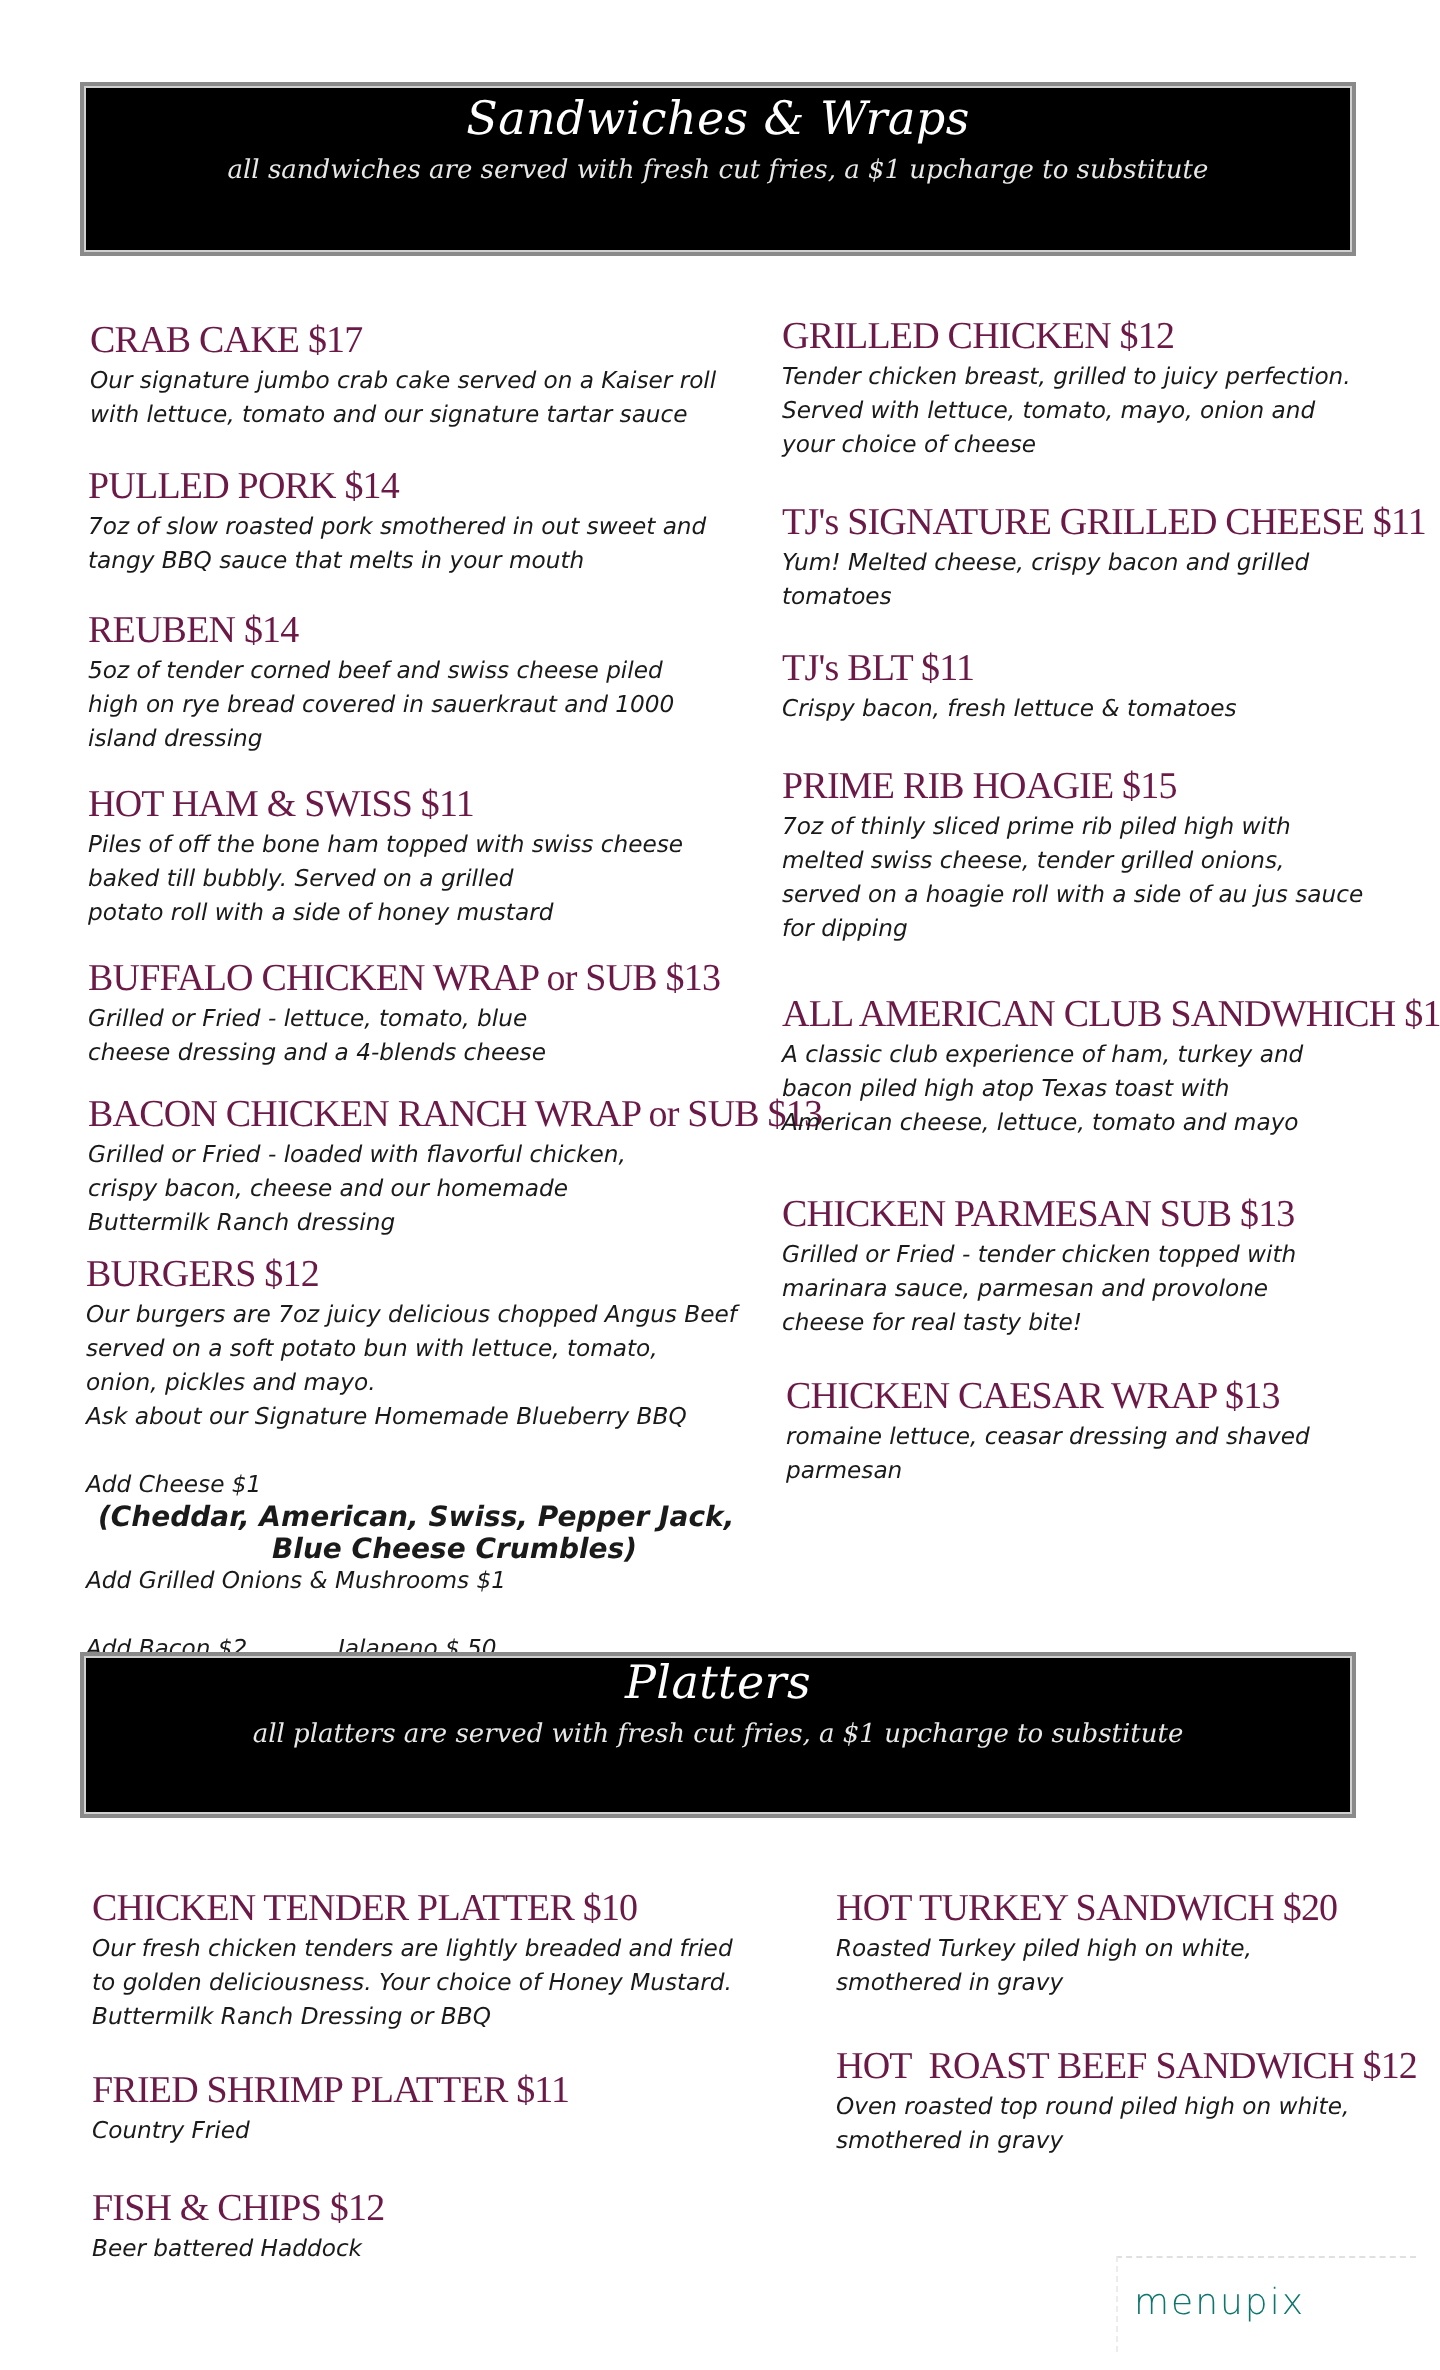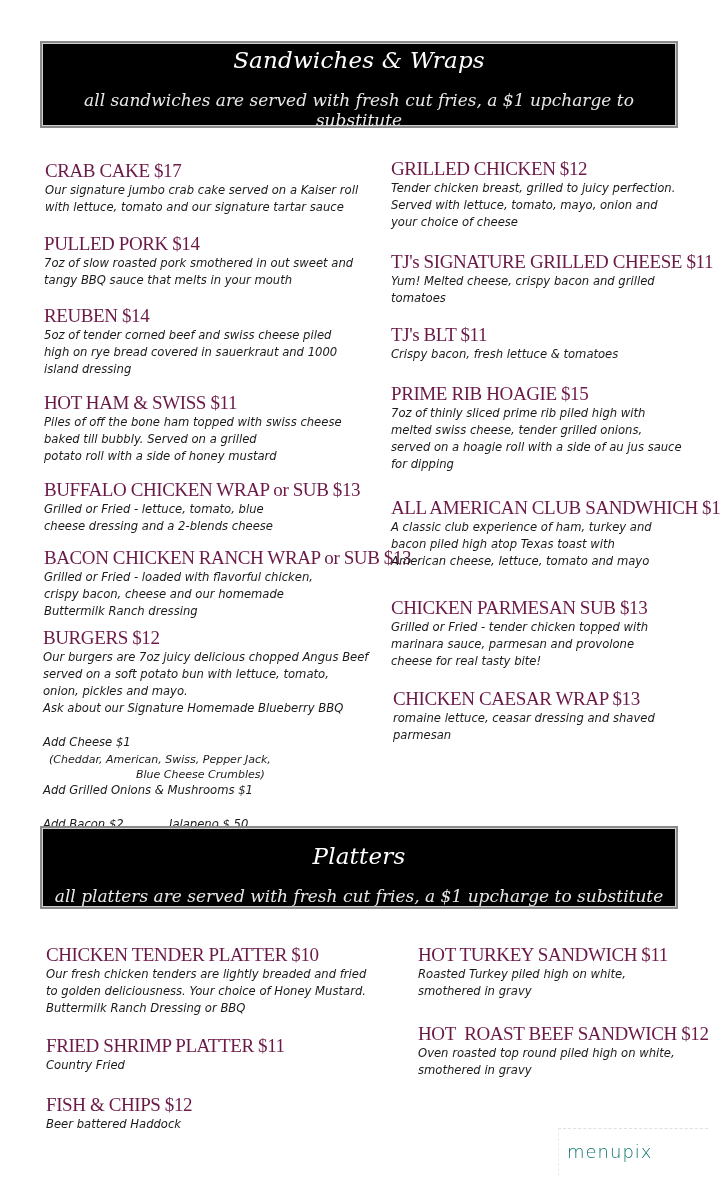--- a/index.html
+++ b/index.html
@@ -9,35 +9,35 @@
     background: #000; border: 2px solid #8a8a8a; box-sizing: border-box;
     text-align: center; color: #fff;
     box-shadow: inset 0 0 0 1px #d0d0d0;
   }
   .banner-title {
     font-family: "DejaVu Serif", serif; font-style: italic;
     font-size: 23px; line-height: 28px; color: #ffffff; letter-spacing: 0.2px;
   }
   .banner-sub {
     font-family: "DejaVu Serif", serif; font-style: italic;
-    font-size: 17px; color: #e8e8e8; margin-top: 16px;
+    font-size: 13px; color: #e8e8e8; margin-top: 4px;
   }
   .item { position: absolute; }
   .item-title {
     font-family: "Liberation Serif", serif; font-size: 19px;
     color: #6b1a48; letter-spacing: -0.4px; line-height: 18px; white-space: nowrap;
   }
   .item-desc {
     font-family: "DejaVu Sans", sans-serif; font-style: italic;
     font-size: 11.6px; color: #1a1a1a; line-height: 17px; margin-top: 2px;
     white-space: pre-line;
   }
   .small-note {
     font-family: "DejaVu Sans", sans-serif; font-style: italic;
-    font-size: 11px; color: #1a1a1a;
+    font-size: 14px; color: #1a1a1a; font-weight: bold;
   }
   .watermark {
     position: absolute; left: 558px; top: 1128px; width: 150px; height: 48px;
     border-top: 1px dashed #e0e0e0; border-left: 1px dashed #ececec;
     font-family: "DejaVu Sans", sans-serif; font-size: 18px; color: #0f766e;
     font-weight: 300; letter-spacing: 1px; padding: 12px 0 0 8px; box-sizing: border-box;
   }
 </style>
 </head>
 <body>
@@ -65,21 +65,21 @@
 </div>
 <div class="item" style="left:44px;top:394px;">
   <div class="item-title">HOT HAM &amp; SWISS $11</div>
   <div class="item-desc">Piles of off the bone ham topped with swiss cheese
 baked till bubbly. Served on a grilled
 potato roll with a side of honey mustard</div>
 </div>
 <div class="item" style="left:44px;top:481px;">
   <div class="item-title">BUFFALO CHICKEN WRAP or SUB $13</div>
   <div class="item-desc">Grilled or Fried - lettuce, tomato, blue
-cheese dressing and a 2-blends cheese</div>
+cheese dressing and a 4-blends cheese</div>
 </div>
 <div class="item" style="left:44px;top:549px;">
   <div class="item-title">BACON CHICKEN RANCH WRAP or SUB $13</div>
   <div class="item-desc">Grilled or Fried - loaded with flavorful chicken,
 crispy bacon, cheese and our homemade
 Buttermilk Ranch dressing</div>
 </div>
 <div class="item" style="left:43px;top:629px;">
   <div class="item-title">BURGERS $12</div>
   <div class="item-desc">Our burgers are 7oz juicy delicious chopped Angus Beef
@@ -130,42 +130,42 @@
   <div class="item-desc">Grilled or Fried - tender chicken topped with
 marinara sauce, parmesan and provolone
 cheese for real tasty bite!</div>
 </div>
 <div class="item" style="left:393px;top:690px;">
   <div class="item-title">CHICKEN CAESAR WRAP $13</div>
   <div class="item-desc">romaine lettuce, ceasar dressing and shaved
 parmesan</div>
 </div>
 
-<div class="banner" style="top:826px;height:83px;padding-top:14px;">
+<div class="banner" style="top:826px;height:83px;">
   <div class="banner-title">Platters</div>
   <div class="banner-sub">all platters are served with fresh cut fries, a $1 upcharge to substitute</div>
 </div>
 
 <div class="item" style="left:46px;top:946px;">
   <div class="item-title">CHICKEN TENDER PLATTER $10</div>
   <div class="item-desc">Our fresh chicken tenders are lightly breaded and fried
 to golden deliciousness. Your choice of Honey Mustard.
 Buttermilk Ranch Dressing or BBQ</div>
 </div>
 <div class="item" style="left:46px;top:1037px;">
   <div class="item-title">FRIED SHRIMP PLATTER $11</div>
   <div class="item-desc">Country Fried</div>
 </div>
 <div class="item" style="left:46px;top:1096px;">
   <div class="item-title">FISH &amp; CHIPS $12</div>
   <div class="item-desc">Beer battered Haddock</div>
 </div>
 
 <div class="item" style="left:418px;top:946px;">
-  <div class="item-title">HOT TURKEY SANDWICH $11</div>
+  <div class="item-title">HOT TURKEY SANDWICH $20</div>
   <div class="item-desc">Roasted Turkey piled high on white,
 smothered in gravy</div>
 </div>
 <div class="item" style="left:418px;top:1025px;">
   <div class="item-title" style="white-space:pre;">HOT  ROAST BEEF SANDWICH $12</div>
   <div class="item-desc">Oven roasted top round piled high on white,
 smothered in gravy</div>
 </div>
 
 <div class="watermark">menupix</div>

